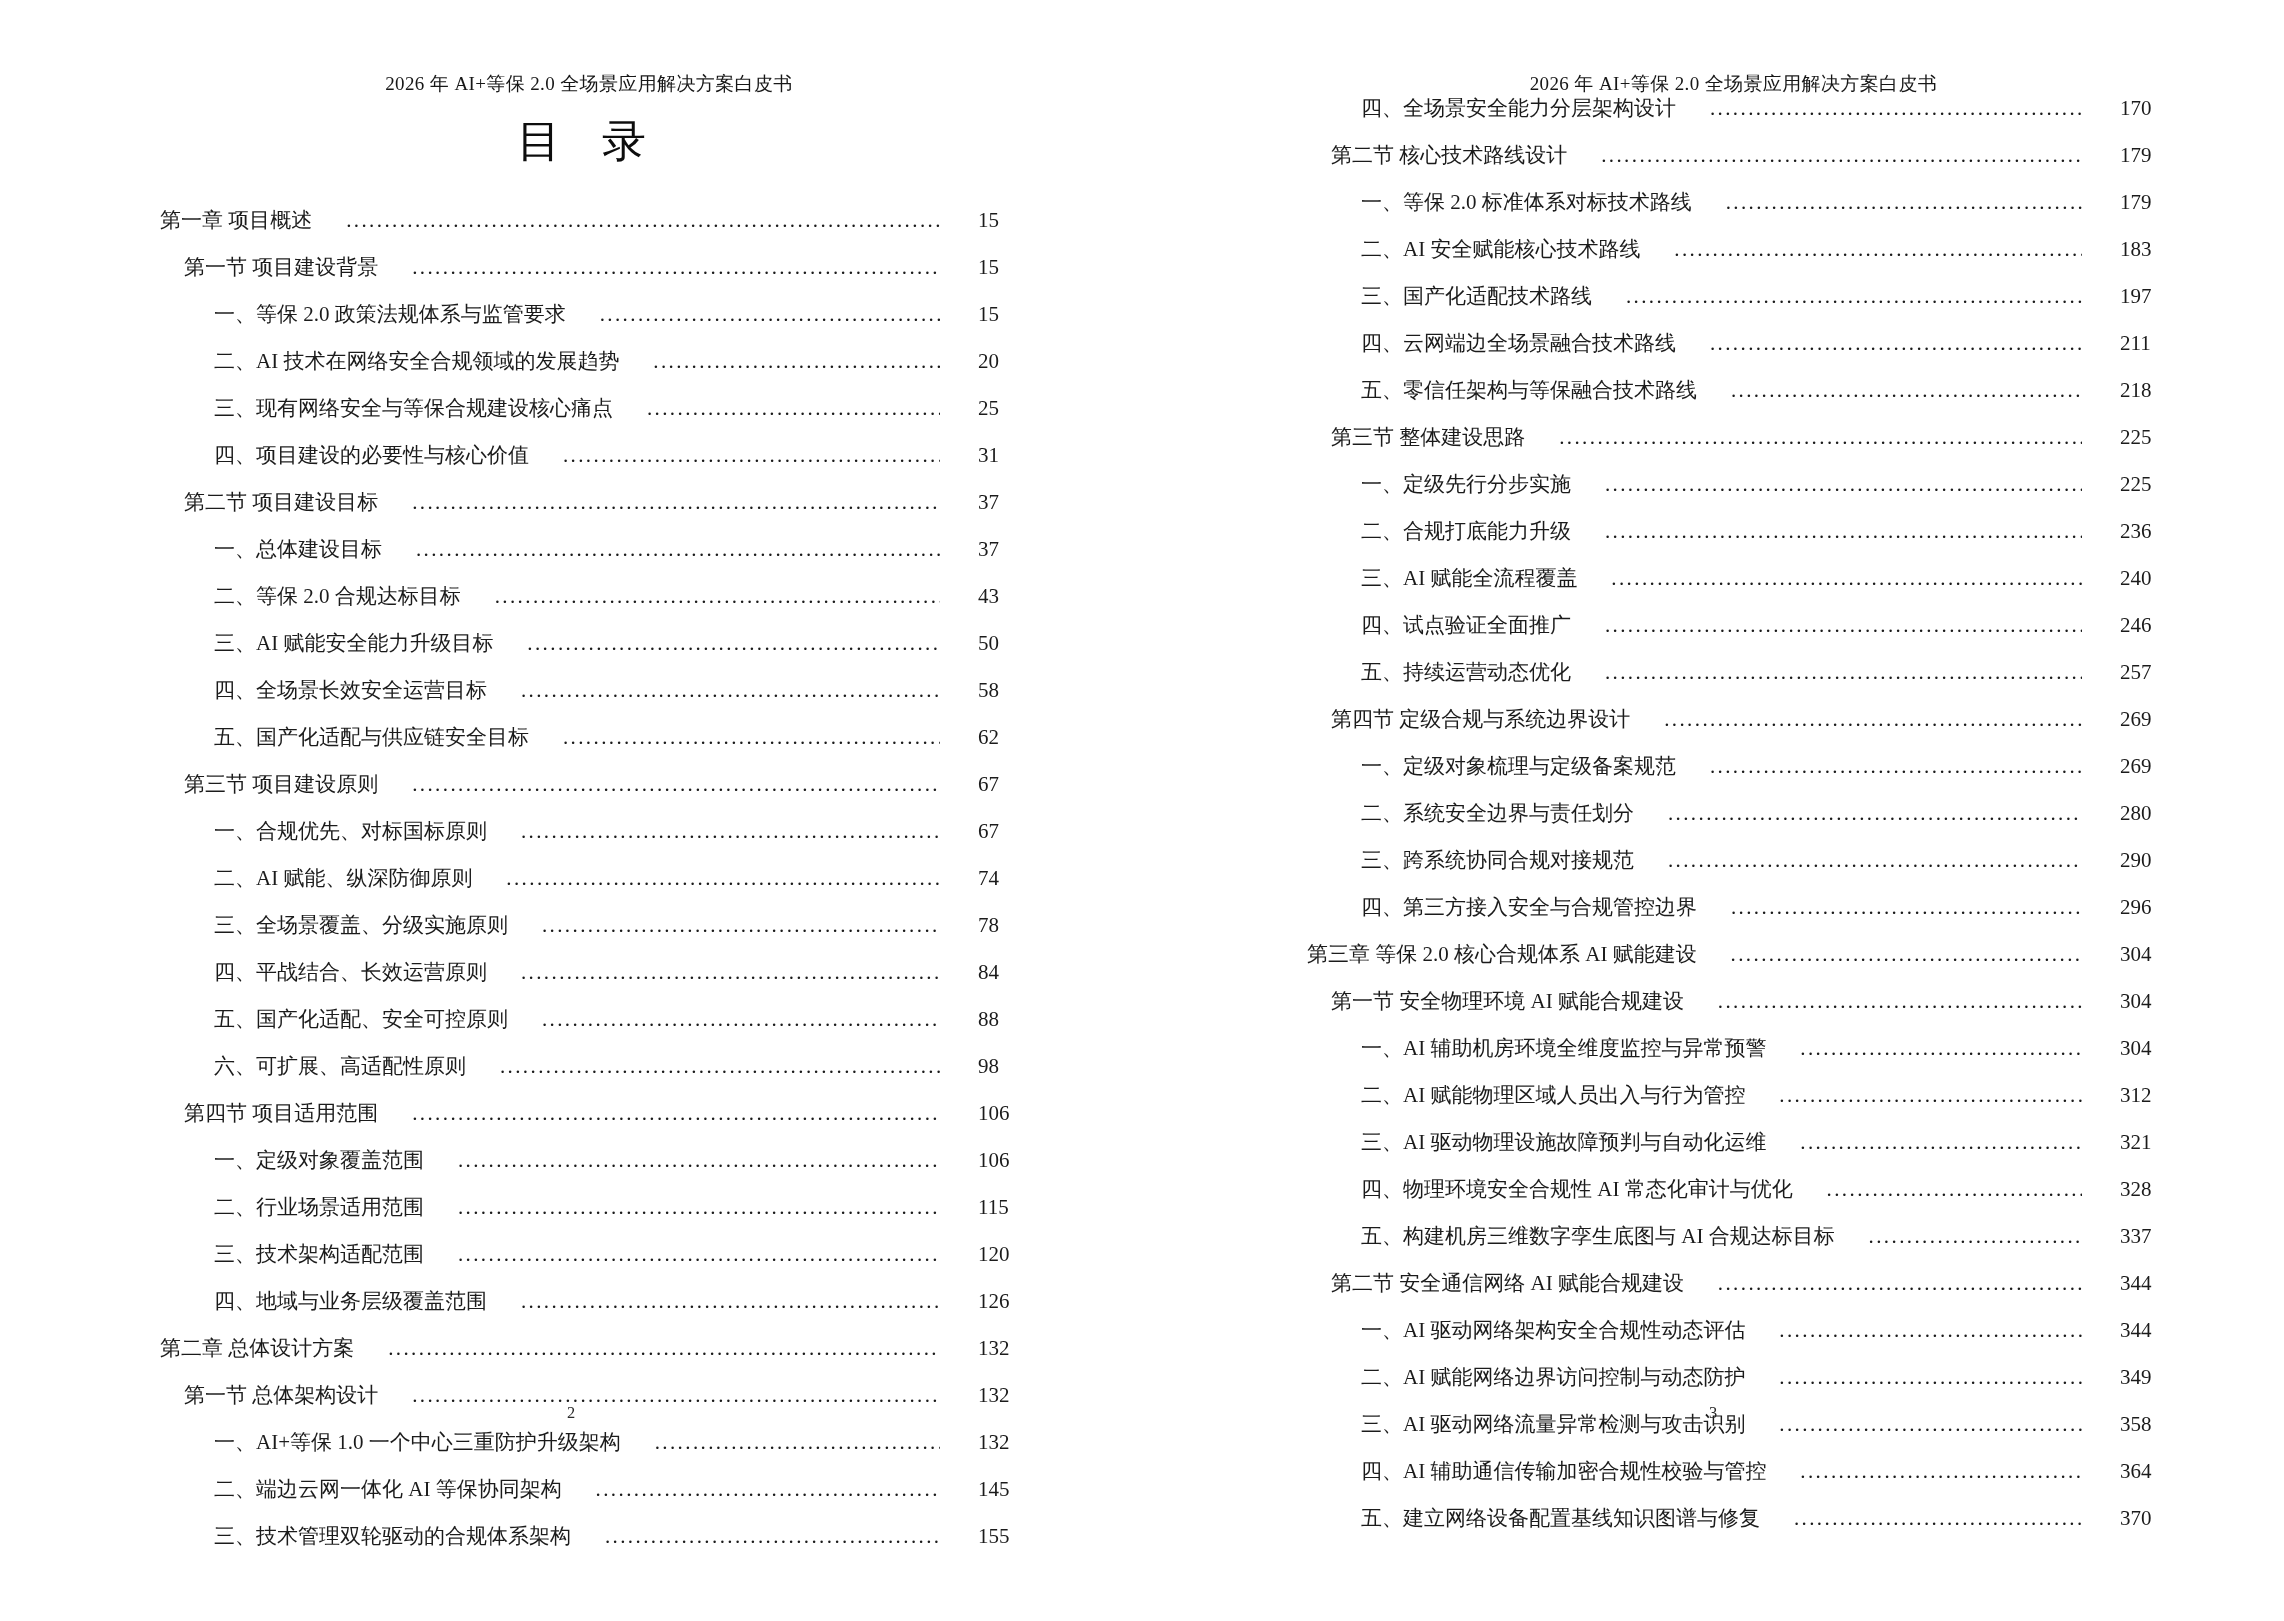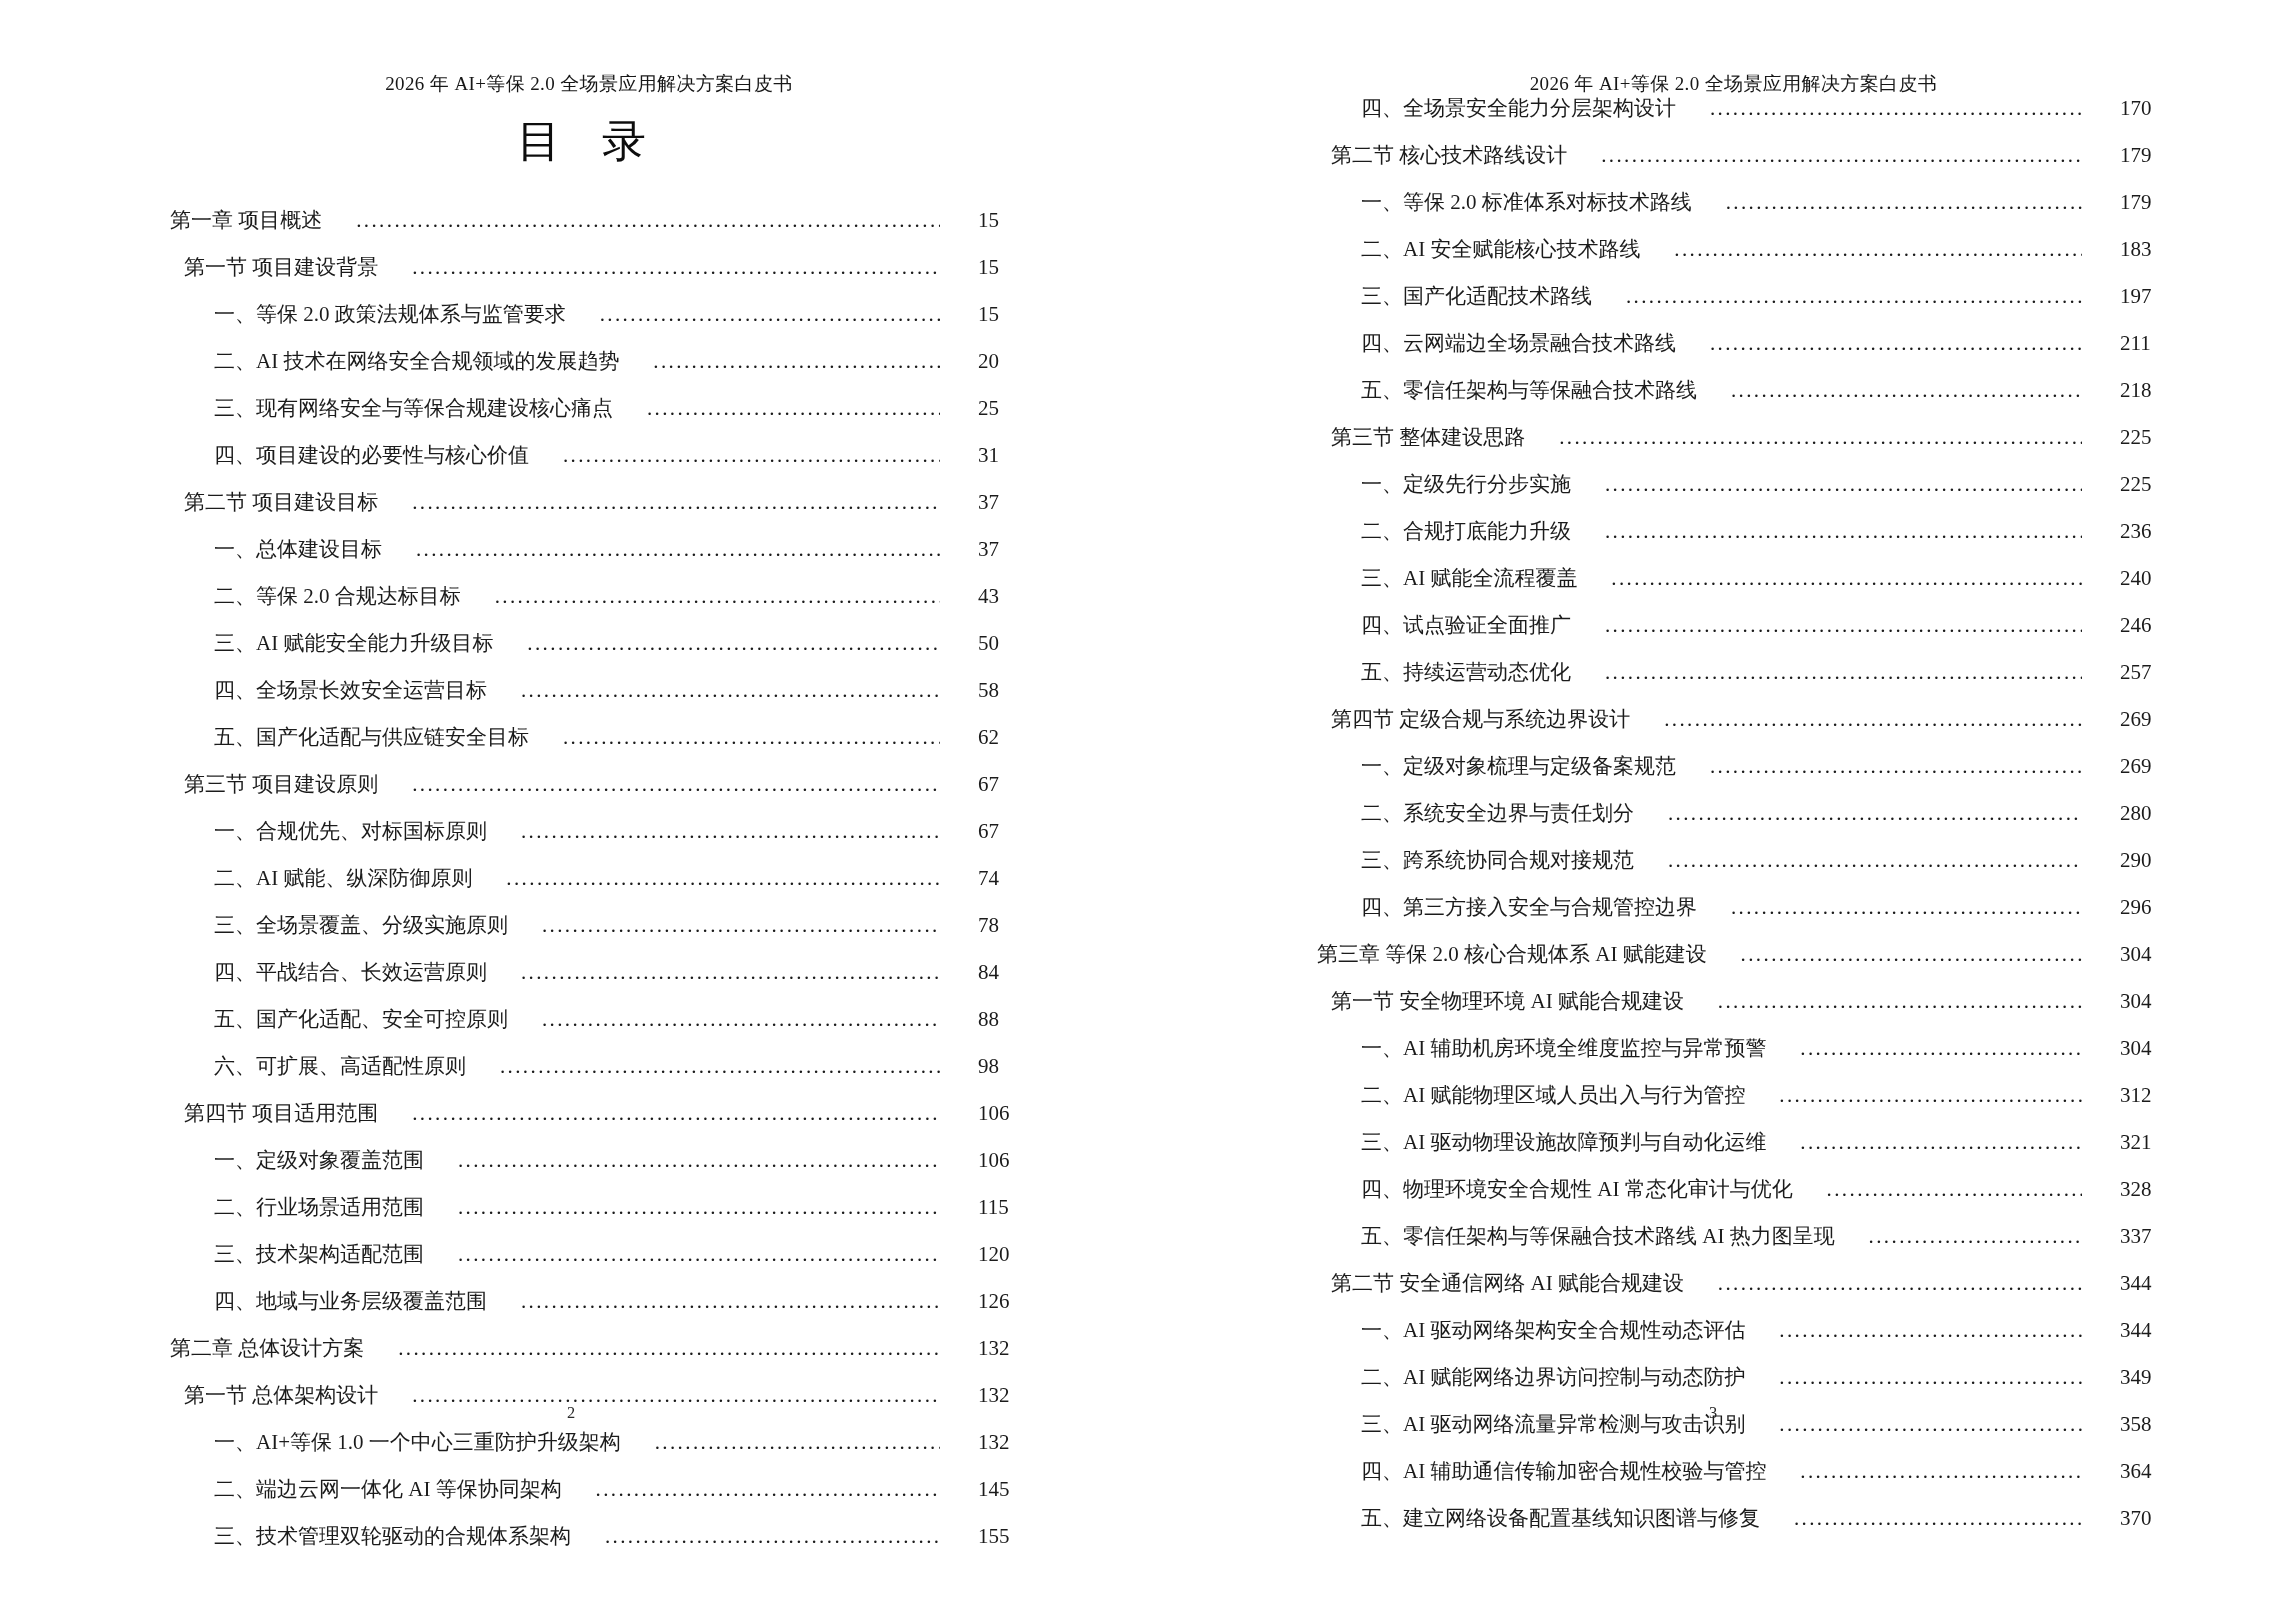--- a/index.html
+++ b/index.html
@@ -85,21 +85,21 @@
     white-space: nowrap;
   }
   .toc-row .pageno {
     flex: 0 0 auto;
     padding-left: 6.7px;
     min-width: 46px;
     font-family: "Liberation Serif", "DejaVu Serif", serif;
   }
 
   
-  .lvl-chapter { margin-left: 16px; }
+  .lvl-chapter { margin-left: 6px; }
   .lvl-section { margin-left: 30px; }
   .lvl-item    { margin-left: 60px; }
 
   .page-footer {
     position: absolute;
     left: 0;
     right: 0;
     bottom: 85px;
     text-align: center;
     font-size: 16.4px;
@@ -381,21 +381,21 @@
           <span class="label">三、AI 驱动物理设施故障预判与自动化运维</span>
           <span class="leader"></span>
           <span class="pageno">321</span>
         </li>
         <li class="toc-row lvl-item">
           <span class="label">四、物理环境安全合规性 AI 常态化审计与优化</span>
           <span class="leader"></span>
           <span class="pageno">328</span>
         </li>
         <li class="toc-row lvl-item">
-          <span class="label">五、零信任架构与等保融合技术路线 AI 热力图呈现</span>
+          <span class="label">五、构建机房三维数字孪生底图与 AI 合规达标目标</span>
           <span class="leader"></span>
           <span class="pageno">337</span>
         </li>
         <li class="toc-row lvl-section">
           <span class="label">第二节  安全通信网络 AI 赋能合规建设</span>
           <span class="leader"></span>
           <span class="pageno">344</span>
         </li>
         <li class="toc-row lvl-item">
           <span class="label">一、AI 驱动网络架构安全合规性动态评估</span>

